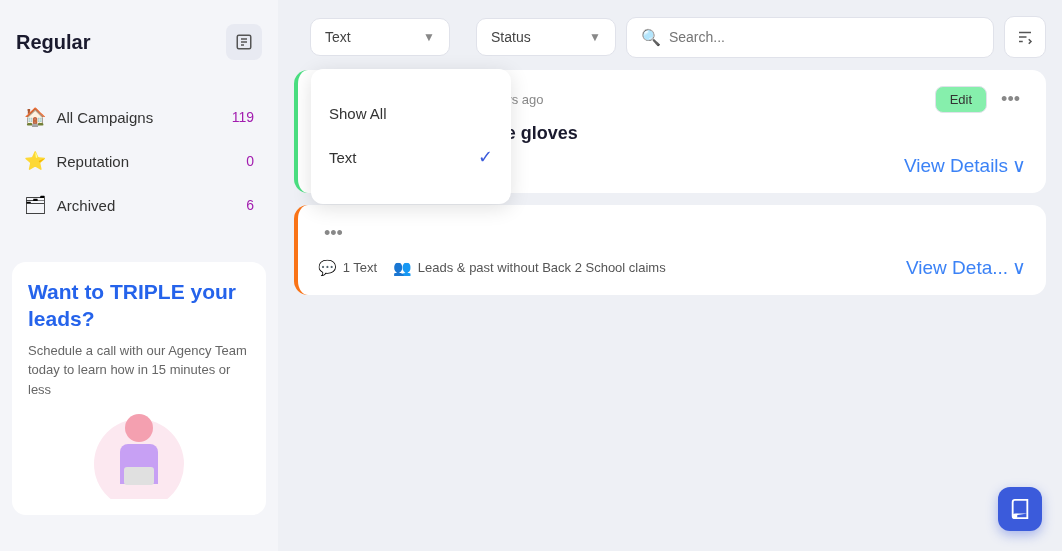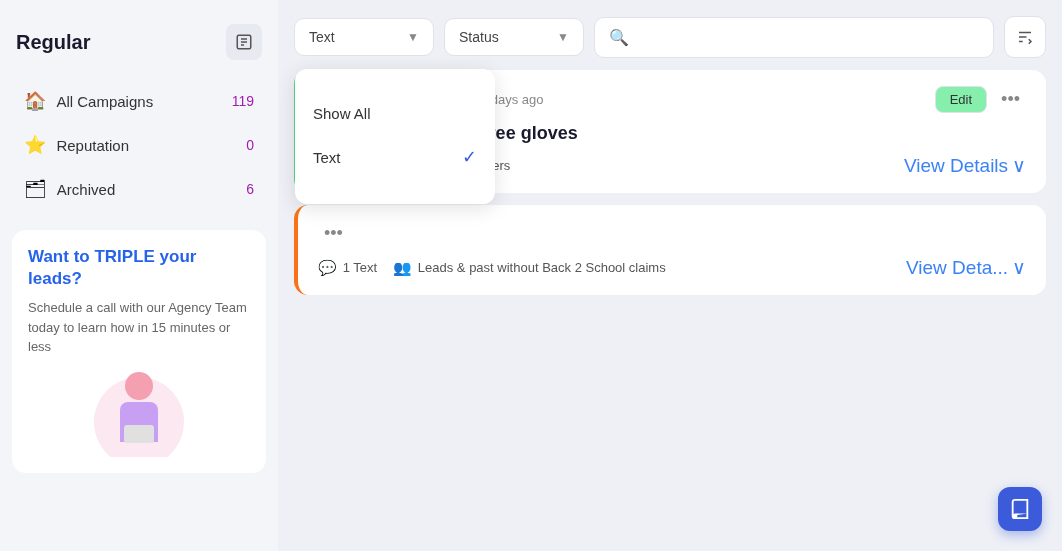--- a/index.html
+++ b/index.html
@@ -13,21 +13,21 @@
     }
 
     
     .sidebar {
       width: 278px;
       min-width: 278px;
       background: #f4f5f9;
       padding: 16px 12px;
       display: flex;
       flex-direction: column;
-      gap: 12px;
+      gap: 28px;
     }
     .sidebar-header {
       display: flex;
       align-items: center;
       justify-content: space-between;
       padding: 8px 4px;
     }
     .sidebar-title {
       font-size: 20px;
       font-weight: 700;
@@ -81,21 +81,21 @@
     
     .promo-card {
       background: white;
       border-radius: 14px;
       padding: 16px;
       margin-top: 8px;
       overflow: hidden;
       position: relative;
     }
     .promo-title {
-      font-size: 17px;
+      font-size: 21px;
       font-weight: 700;
       color: #1a1a2e;
       line-height: 1.3;
       margin-bottom: 8px;
     }
     .promo-title span {
       color: #2563eb;
     }
     .promo-subtitle {
       font-size: 13px;
@@ -126,20 +126,21 @@
       border-radius: 10px;
       padding: 10px 14px;
       font-size: 14px;
       color: #444;
       cursor: pointer;
       display: flex;
       align-items: center;
       gap: 8px;
       min-width: 140px;
       position: relative;
+      margin-left: 16px;
     }
     .toolbar-select-arrow {
       margin-left: auto;
       color: #888;
       font-size: 12px;
     }
     .search-bar {
       flex: 1;
       display: flex;
       align-items: center;
@@ -442,20 +443,21 @@
       </div>
     </div>
 
     <div class="toolbar-select">
       <span>Status</span>
       <span class="toolbar-select-arrow">▼</span>
     </div>
 
     <div class="search-bar">
       <span class="search-icon">🔍</span>
+      <input class="search-input" placeholder="Search..." style="">
     </div>
 
     <button class="sort-btn">
       <svg width="18" height="18" viewBox="0 0 24 24" fill="none" stroke="currentColor" stroke-width="2">
         <line x1="4" y1="6" x2="20" y2="6"></line>
         <line x1="4" y1="12" x2="14" y2="12"></line>
         <line x1="4" y1="18" x2="9" y2="18"></line>
         <polyline points="17 15 20 18 17 21"></polyline>
       </svg>
     </button>

